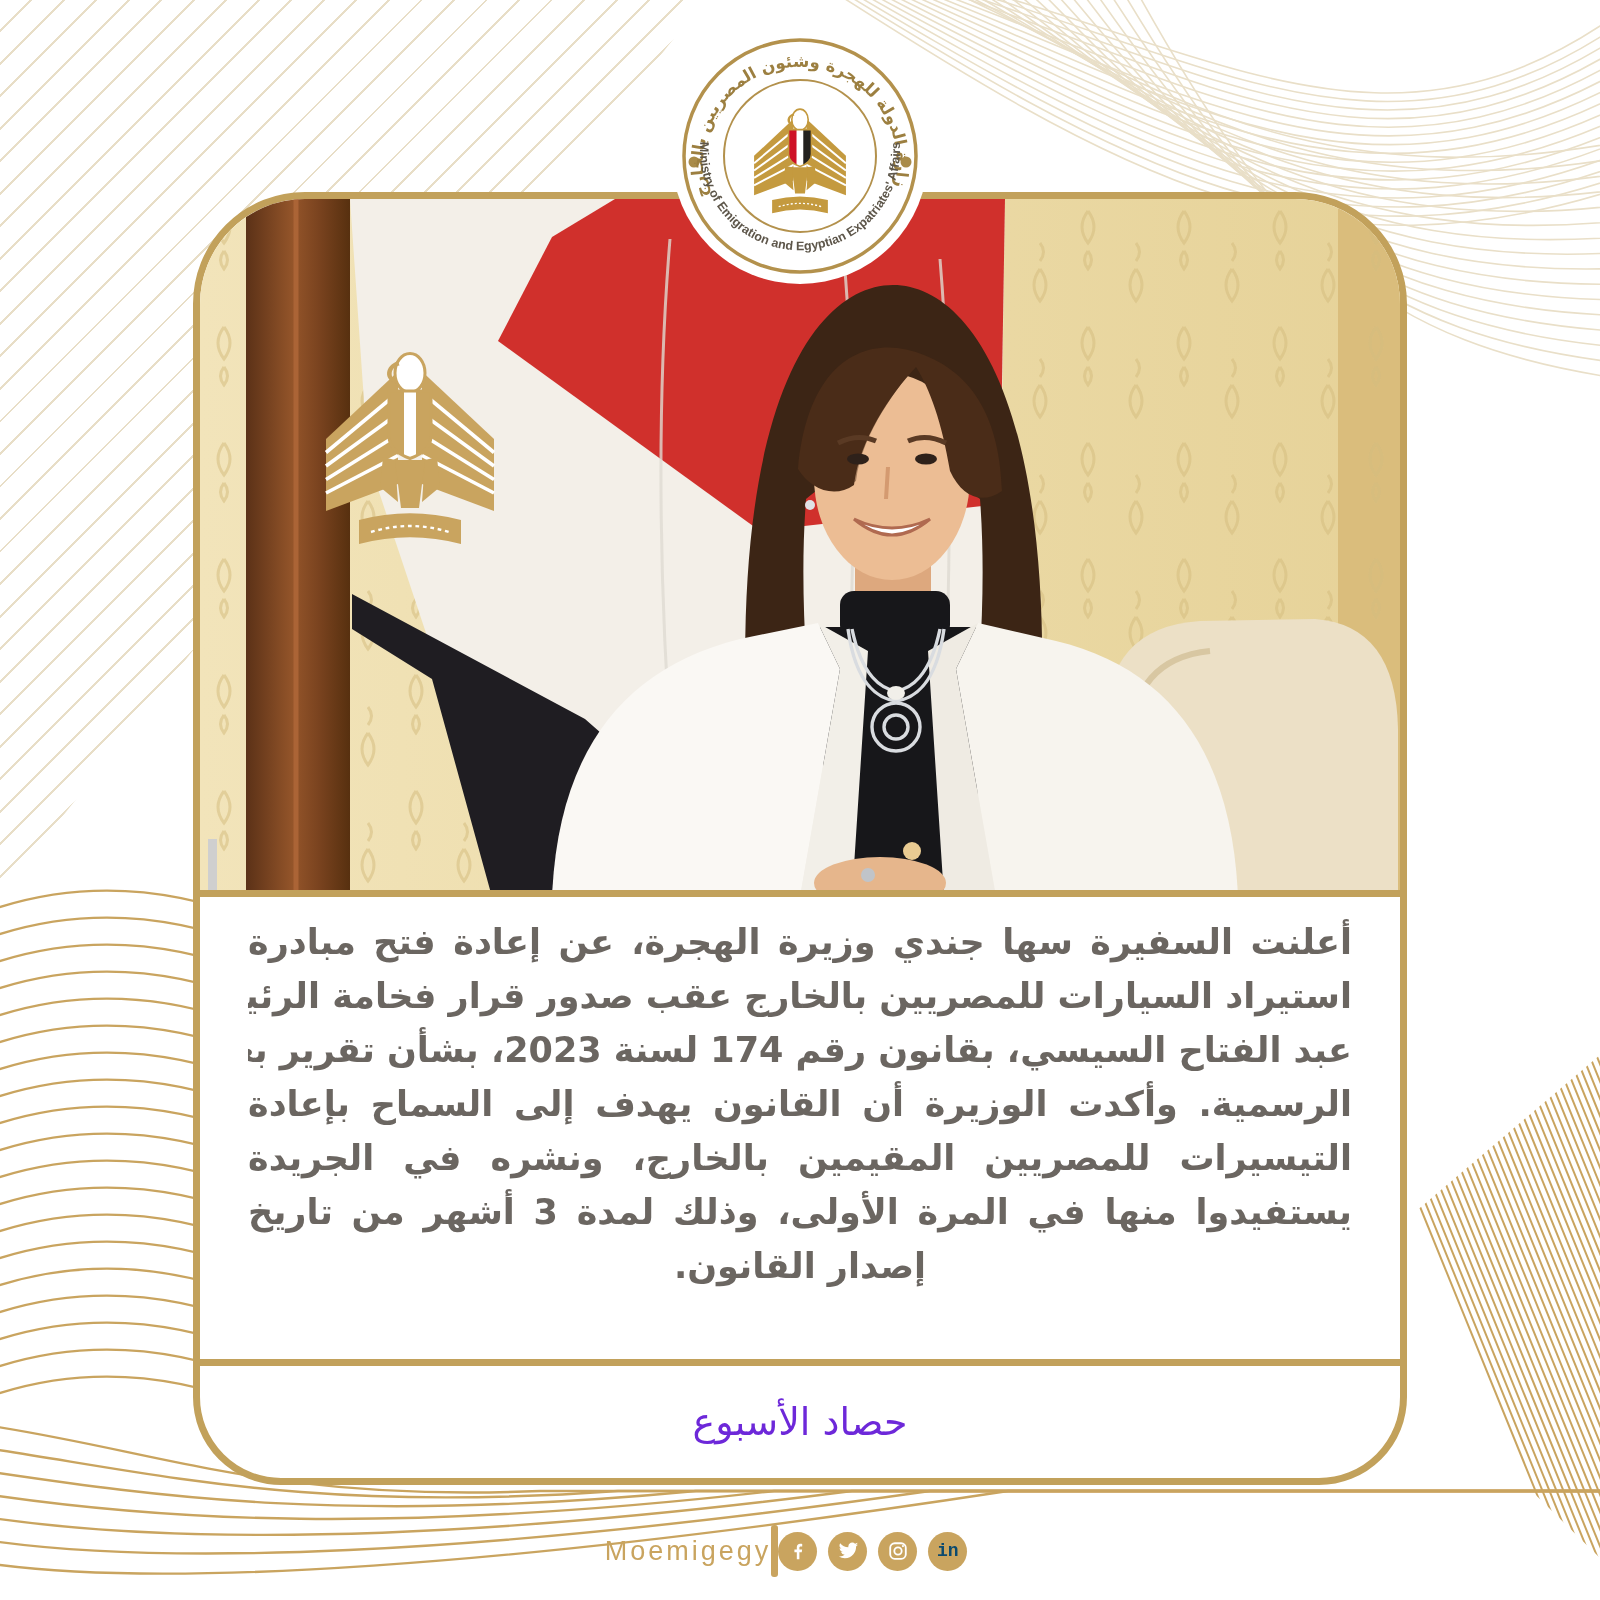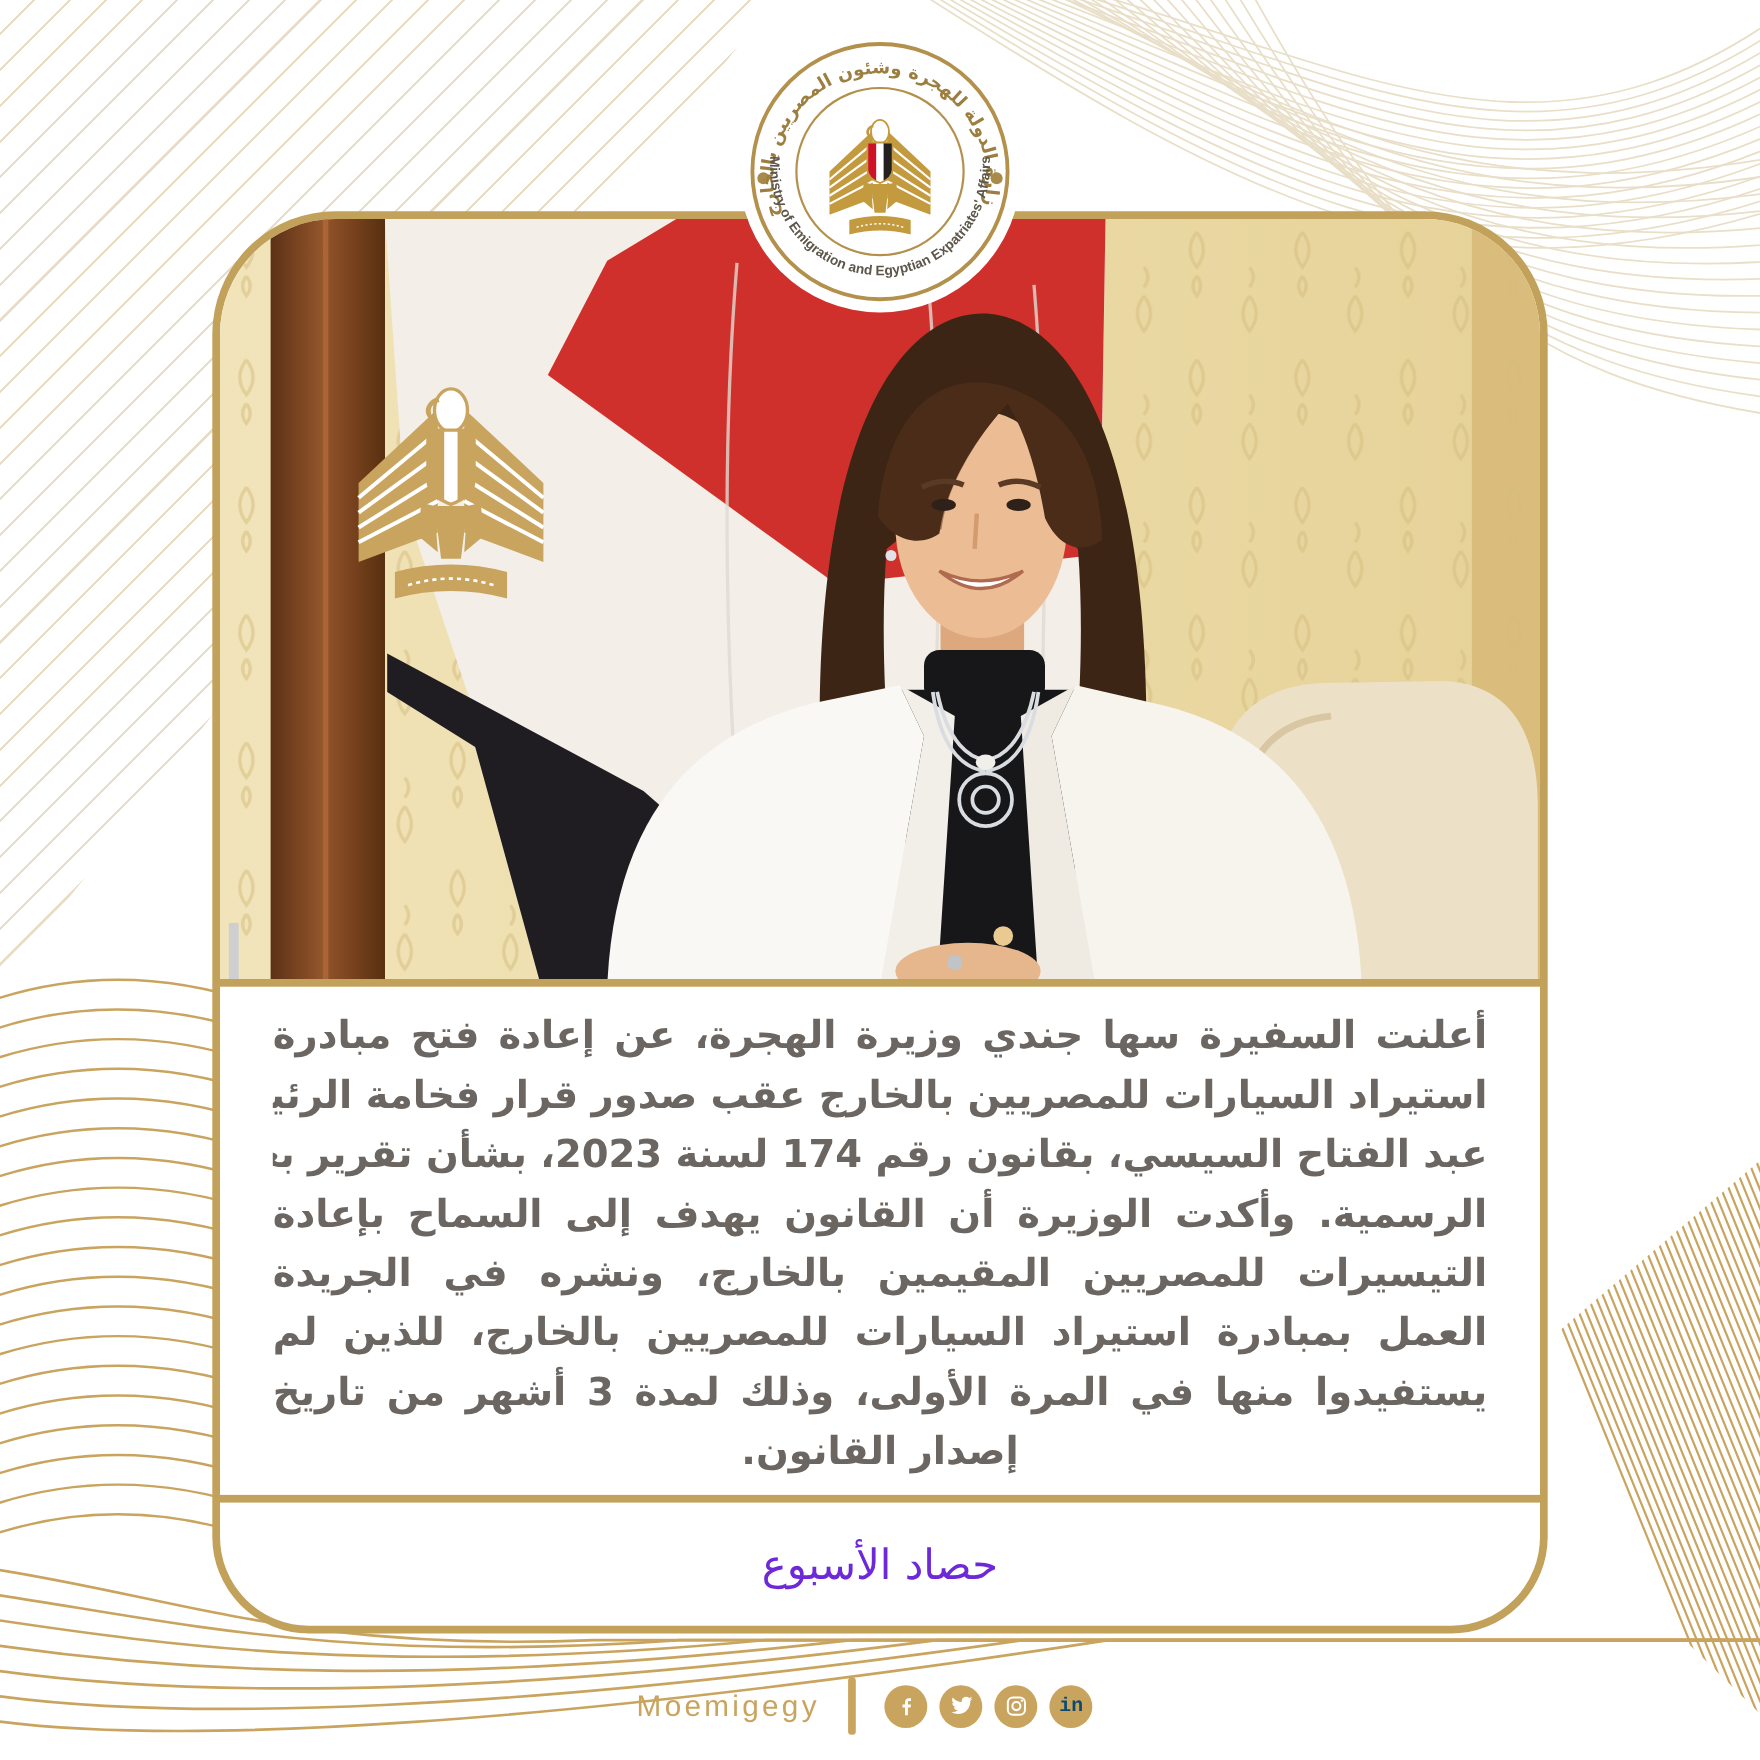--- a/index.html
+++ b/index.html
@@ -24,21 +24,21 @@
     font-size:35px;font-weight:bold;color:#6b6661;line-height:54px;overflow:hidden;}
   .body-line.last{text-align-last:center;}
   #caption-section{height:112px;display:flex;align-items:center;justify-content:center;flex:0 0 auto;}
   #caption{direction:rtl;font-size:38px;color:#6d28d9;}
 
   
   #logo{position:absolute;left:670px;top:26px;width:260px;height:260px;z-index:3;}
 
   
   #footer{position:absolute;left:0;top:1516px;width:1572px;height:70px;z-index:2;
-    display:flex;align-items:center;justify-content:center;gap:26px;}
+    display:flex;align-items:center;justify-content:center;}
   #handle{font-family:"Liberation Sans",sans-serif;font-size:27px;letter-spacing:3px;color:#c9a45f;}
   #footer-sep{width:7px;height:52px;background:#c9a45f;border-radius:3px;}
   #social{display:flex;gap:11px;}
   .soc{width:39px;height:39px;border-radius:50%;background:#c9a45f;display:flex;
     align-items:center;justify-content:center;}
   .soc svg{display:block;}
   .soc .glyph{font-family:Liberation Mono, monospace;color:#0c4a6e;font-weight:bold;}
 
   
   .flag-emblem{--sh1:#c9a45f;--sh2:#ffffff;--sh3:#c9a45f;--wing:#c9a45f;}
@@ -310,21 +310,20 @@
   </div>
 
   <div class="gold-divider"></div>
 
   <div id="text-section">
     <div class="body-line">أعلنت السفيرة سها جندي وزيرة الهجرة، عن إعادة فتح مبادرة</div>
     <div class="body-line">استيراد السيارات للمصريين بالخارج عقب صدور قرار فخامة الرئيس</div>
     <div class="body-line">عبد الفتاح السيسي، بقانون رقم 174 لسنة 2023، بشأن تقرير بعض</div>
     <div class="body-line">الرسمية. وأكدت الوزيرة أن القانون يهدف إلى السماح بإعادة</div>
     <div class="body-line">التيسيرات للمصريين المقيمين بالخارج، ونشره في الجريدة</div>
-    <div class="body-line">العمل بمبادرة استيراد السيارات للمصريين بالخارج، للذين لم</div>
     <div class="body-line">يستفيدوا منها في المرة الأولى، وذلك لمدة 3 أشهر من تاريخ</div>
     <div class="body-line last">إصدار القانون.</div>
   </div>
 
   <div class="gold-divider"></div>
 
   <div id="caption-section">
     <div id="caption">حصاد الأسبوع</div>
   </div>
 </div>

